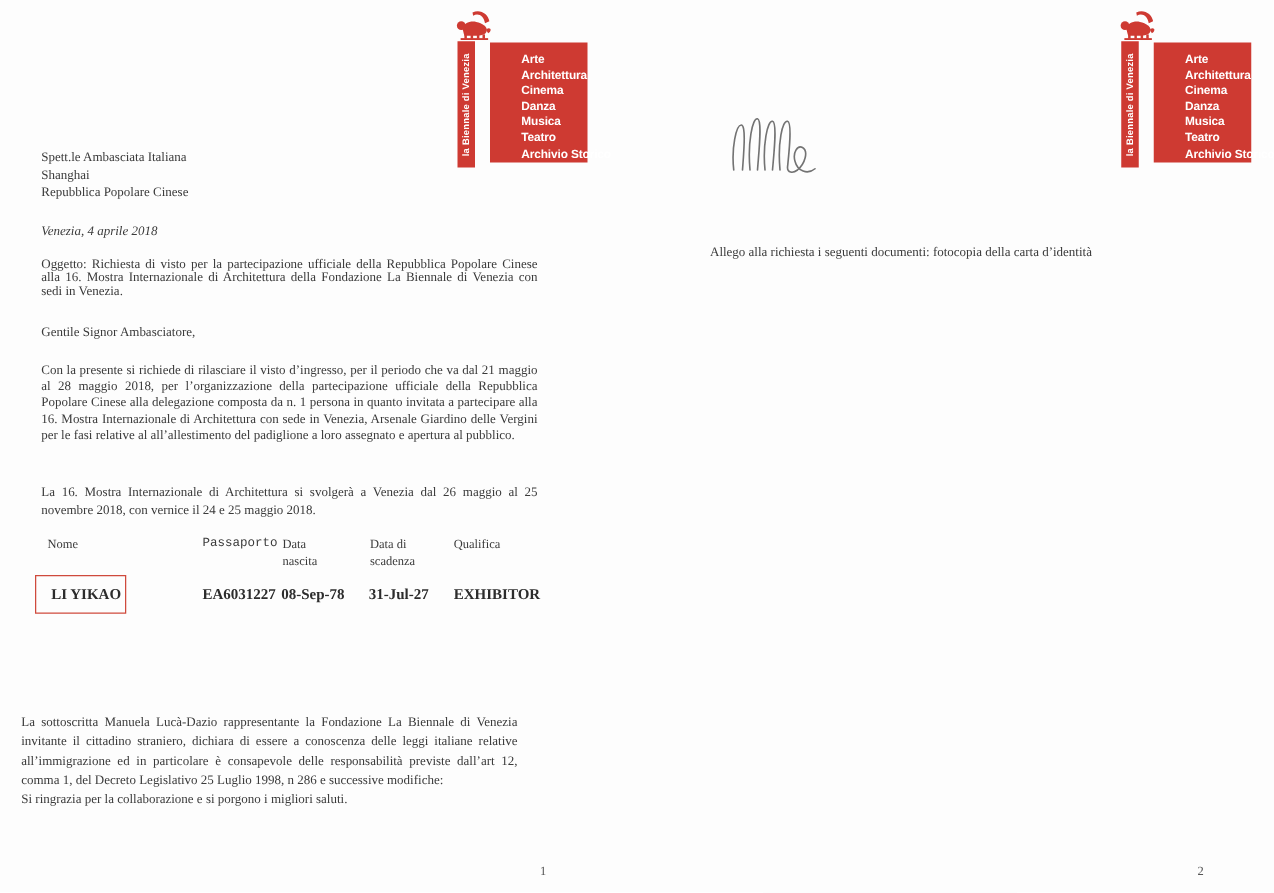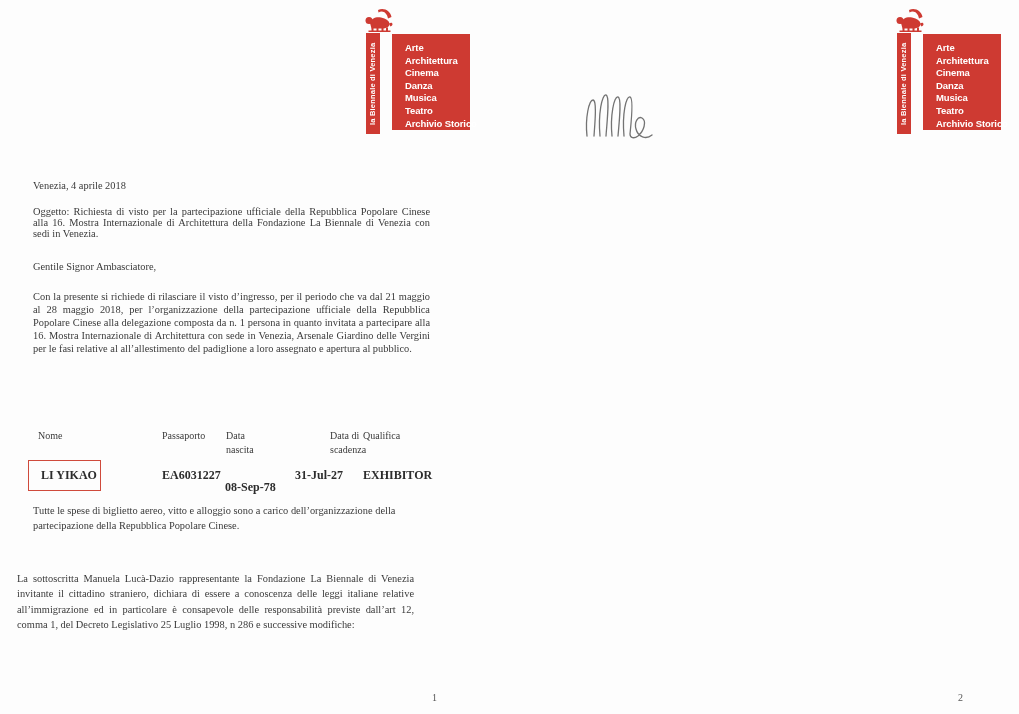--- a/index.html
+++ b/index.html
@@ -17,21 +17,21 @@
   .page{position:absolute;inset:0;}
   
   .logo{position:absolute;top:8px;width:108px;height:128px;}
   .lion{position:absolute;left:0;top:0;width:30px;height:24px;}
   .vbar{position:absolute;left:2px;top:25px;width:14px;height:101px;background:var(--red);}
   .vbar span{
     display:block;height:100%;writing-mode:vertical-rl;transform:rotate(180deg);
     font:700 7.5px/14px "Liberation Sans",sans-serif;color:#fff;text-align:center;
     letter-spacing:.2px;white-space:nowrap;
   }
-  .sectors{position:absolute;left:28px;top:26px;width:78px;height:96px;background:var(--red);padding:8px 0 0 13px;}
+  .sectors{position:absolute;left:28px;top:26px;width:78px;height:96px;background:var(--red);padding:8px 0 0 25px;}
   .sectors div{font:700 9.5px/12.6px "Liberation Sans",sans-serif;color:#fff;letter-spacing:-.1px;white-space:nowrap;}
   
   .t{position:absolute;font-size:10.4px;line-height:14px;color:var(--ink);}
   .just{text-align:justify;}
   .pgnum{position:absolute;font-size:10px;color:#555;}
   
   .th{position:absolute;font-size:10px;line-height:13.5px;}
   .td{position:absolute;font-size:12px;line-height:14px;font-weight:700;color:#2c2c2c;}
   .redbox{position:absolute;left:28px;top:460px;width:73px;height:31px;border:1.6px solid var(--box-red);}
   .sig{position:absolute;left:584px;top:88px;width:75px;height:55px;}
@@ -64,62 +64,68 @@
         <div>Arte</div>
         <div>Architettura</div>
         <div>Cinema</div>
         <div>Danza</div>
         <div>Musica</div>
         <div>Teatro</div>
         <div>Archivio Storico</div>
       </div>
     </div>
 
+    <div class="t" style="left:33px;top:120px;">
+      <div>Spett.le Ambasciata Italiana</div>
+      <div>Shanghai</div>
+      <div>Repubblica Popolare Cinese</div>
+    </div>
 
-    <div class="t" style="left:33px;top:179px;">Venezia, 4 aprile 2018</div>
+    <div class="t" style="left:33px;top:179px;font-style:italic;">Venezia, 4 aprile 2018</div>
 
     <div class="t just" style="left:33px;top:206px;width:397px;line-height:11px;">Oggetto: Richiesta di visto per la partecipazione ufficiale della Repubblica Popolare Cinese alla 16. Mostra Internazionale di Architettura della Fondazione La Biennale di Venezia con sedi in Venezia.</div>
 
     <div class="t" style="left:33px;top:260px;">Gentile Signor Ambasciatore,</div>
 
     <div class="t just" style="left:33px;top:291px;width:397px;line-height:12.9px;">Con la presente si richiede di rilasciare il visto d’ingresso, per il periodo che va dal 21 maggio al 28 maggio 2018, per l’organizzazione della partecipazione ufficiale della Repubblica Popolare Cinese alla delegazione composta da n. 1 persona in quanto invitata a partecipare alla 16. Mostra Internazionale di Architettura con  sede in Venezia, Arsenale Giardino delle Vergini per le fasi relative al all’allestimento   del padiglione a loro assegnato e apertura al pubblico.</div>
 
+    <div class="t just" style="left:33px;top:388px;width:397px;line-height:13.5px;">La 16. Mostra Internazionale di Architettura si svolgerà a Venezia dal 26 maggio al 25 novembre 2018,  con vernice il 24 e 25 maggio 2018.</div>
 
     <div class="th" style="left:38px;top:429px;">
       <div>Nome</div>
       <div></div>
     </div>
-    <div class="th" style="left:162px;top:429px;">
+    <div class="th" style="left:162px;top:429px;font-family:Liberation Mono, monospace;">
       <div>Passaporto</div>
       <div></div>
     </div>
     <div class="th" style="left:226px;top:429px;">
       <div>Data</div>
       <div>nascita</div>
     </div>
-    <div class="th" style="left:296px;top:429px;margin-left:34px;">
+    <div class="th" style="left:296px;top:429px;">
       <div>Data di</div>
       <div>scadenza</div>
     </div>
     <div class="th" style="left:363px;top:429px;text-align:right;">
       <div>Qualifica</div>
       <div></div>
     </div>
 
     <div class="redbox"></div>
     <div class="td" style="left:41px;top:468px;">LI YIKAO</div>
     <div class="td" style="left:162px;top:468px;">EA6031227</div>
-    <div class="td" style="left:225px;top:480px;font-family:Liberation Serif, serif;">08-Sep-78</div>
+    <div class="td" style="left:225px;top:468px;font-family:Liberation Serif, serif;">08-Sep-78</div>
     <div class="td" style="left:295px;top:468px;">31-Jul-27</div>
     <div class="td" style="left:363px;top:468px;">EXHIBITOR</div>
 
-    <div class="t" style="left:33px;top:504px;width:382px;line-height:14.5px;">Tutte le spese di  biglietto aereo, vitto e alloggio sono a carico dell’organizzazione della partecipazione della Repubblica Popolare Cinese.</div>
 
     <div class="t" style="left:17px;top:542px;width:397px;line-height:15.3px;margin-top:29px;">
       <div class="just">La sottoscritta Manuela Lucà-Dazio rappresentante la Fondazione La Biennale di Venezia invitante il cittadino straniero, dichiara di essere a conoscenza delle leggi italiane relative all’immigrazione ed in particolare è consapevole delle responsabilità previste dall’art 12, comma 1, del Decreto Legislativo 25 Luglio 1998, n 286 e successive modifiche:</div>
+      <div>Si ringrazia per la collaborazione e si porgono i migliori saluti.</div>
     </div>
 
     <div class="pgnum" style="left:432px;top:692px;">1</div>
   </section>
 
   <section class="page">
 
     <div class="logo" style="left:895px;">
       <svg class="lion" viewBox="0 0 60 48">
         <g fill="#ce3a32">
@@ -150,17 +156,18 @@
 
     <svg class="sig" viewBox="0 0 75 55">
       <path d="M3 48 C1 30 5 12 9 12 C13 12 11 34 10 48
                M16 48 C14 26 18 6 22 7 C26 8 23 34 22 48
                M28 48 C26 28 30 8 34 9 C38 10 35 36 34 48
                M40 48 C38 26 42 8 46 9 C50 10 47 36 46 46
                C46 50 50 51 54 48 C60 43 63 33 58 30 C54 28 50 34 52 41 C54 49 62 52 68 47" fill="none" stroke="#5a5a5a" stroke-width="1.3" stroke-linecap="round" opacity="0.85"></path>
     </svg>
 
 
+    <div class="t" style="left:568px;top:196px;width:440px;">Allego alla richiesta i seguenti documenti: fotocopia della carta d’identità</div>
 
     <div class="pgnum" style="left:958px;top:692px;">2</div>
   </section>
 
 </div>
 
 </body></html>

